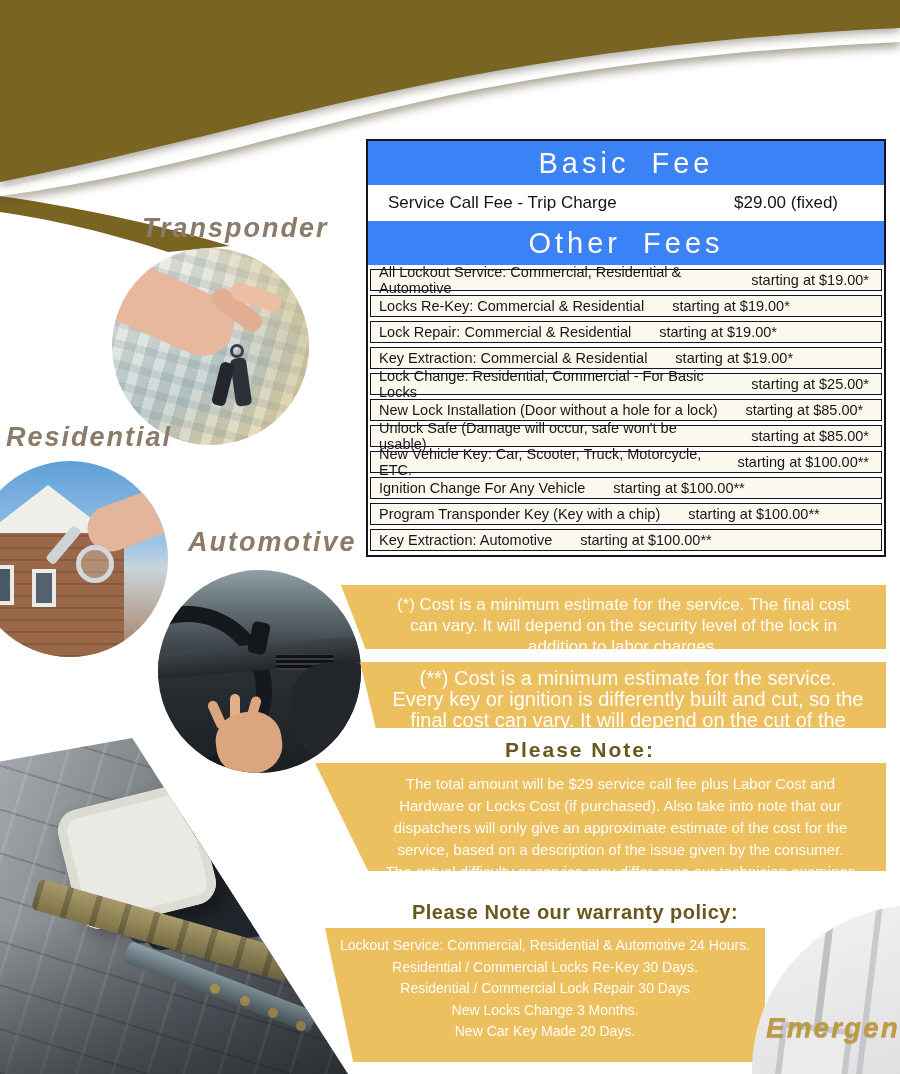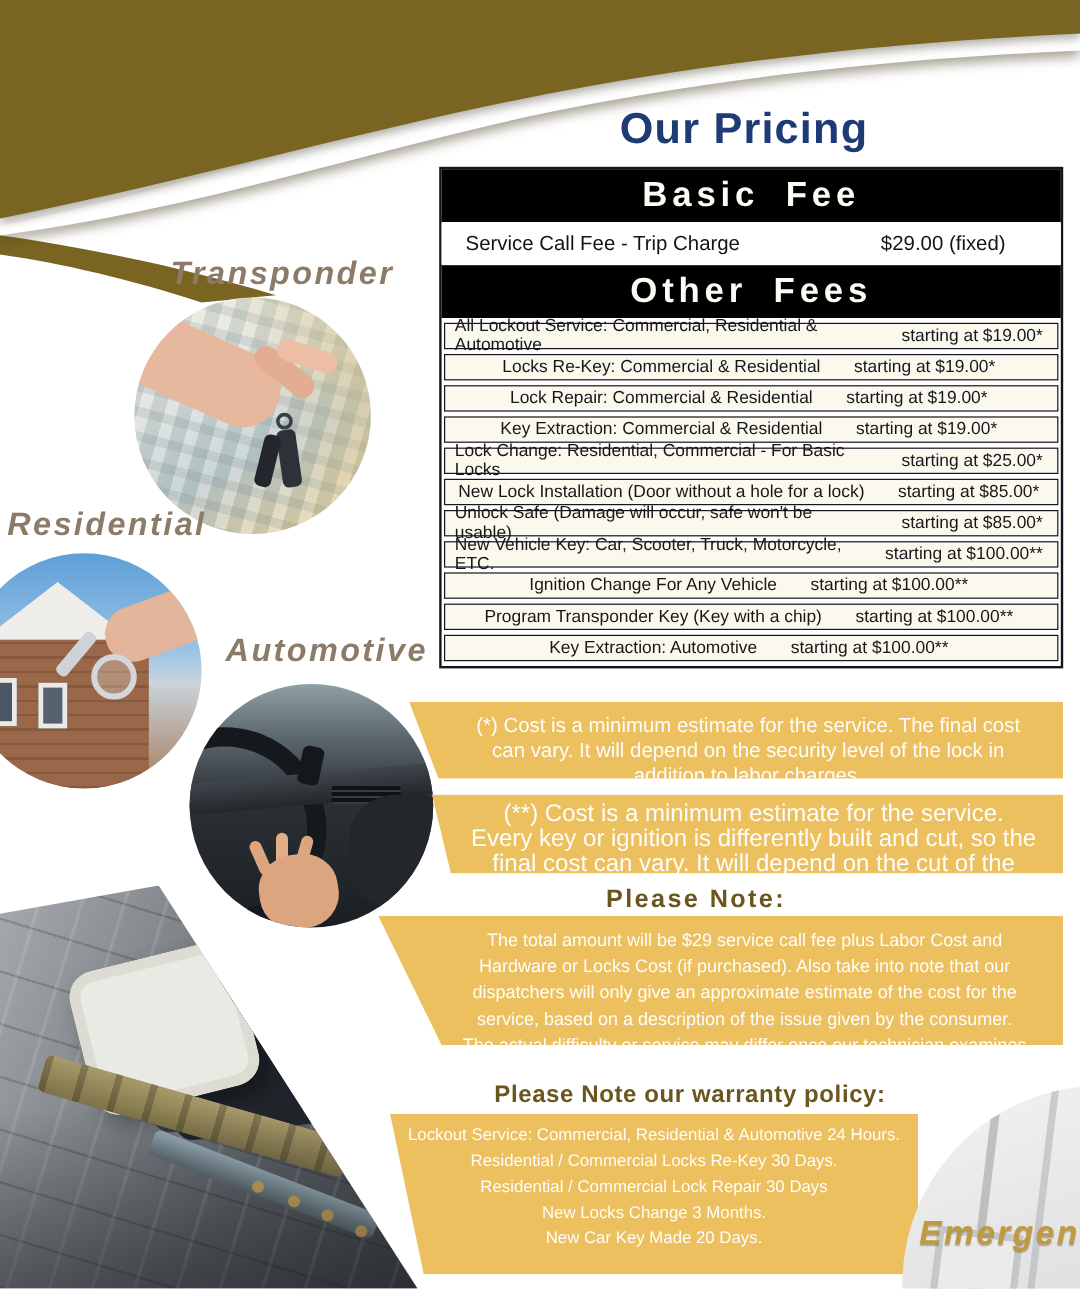--- a/index.html
+++ b/index.html
@@ -9,26 +9,26 @@
   
   .top-band { position:absolute; left:0; top:0; width:900px; height:260px; z-index:0; }
 
   
   .title { position:absolute; left:390px; top:86px; width:460px; text-align:center;
            font-size:36px; font-weight:bold; letter-spacing:1px; color:#1f3b76; z-index:2; }
 
   
   .pricing-table { position:absolute; left:366px; top:139px; width:520px; z-index:3;
                    border:2px solid #15151f; background:#ffffff; padding:0 0 1px 0; }
-  .fee-header { background:#000000; color:#fdfbf3; text-align:center; font-weight:bold;
+  .fee-header { background:#3b82f6; color:#fdfbf3; text-align:center; font-weight:normal;
                 font-size:29px; letter-spacing:4px; word-spacing:10px; height:44px; line-height:44px; }
   .basic-row { display:flex; justify-content:space-between; align-items:center; height:34px;
                background:#ffffff; font-size:17px; color:#141414; padding:0 46px 0 20px; margin:1px 0; }
   .basic-row .svc { font-weight:normal; }
-  .fee-row { display:flex; justify-content:center; align-items:center; height:22px;
+  .fee-row { display:flex; justify-content:flex-start; align-items:center; height:22px;
              background:#fbf8ee; border:1px solid #15151f; margin:4px 2px 0 2px;
              font-size:14.5px; color:#17171a; padding:0 12px 0 8px; }
   .fee-row:last-child { margin-bottom:3px; }
   .fee-row .price, .basic-row .price { white-space:nowrap;margin-left:28px; }
 
   
   .category-label { position:absolute; font-size:27px; font-weight:bold; font-style:italic;
                     letter-spacing:2px; color:#8d7b6a; z-index:3; }
   .label-commercial { left:142px; top:213px; }
   .label-residential { left:6px; top:422px; }
@@ -129,21 +129,20 @@
 <body>
 
 <div class="page">
 
   <svg class="top-band" viewBox="0 0 900 260" preserveAspectRatio="none">
     <path fill="#7a6421" d="M0,196 C70,206 150,222 230,246 L168,252 C110,233 50,219 0,212 Z"></path>
     <path fill="#ffffff" style="filter:drop-shadow(0 5px 5px rgba(80,70,40,.5));" d="M0,188 C160,156 320,98 470,72 C630,44 770,32 900,26 L900,42 C770,48 630,60 475,90 C330,118 170,174 0,196 Z"></path>
     <path fill="#7a6421" style="filter:drop-shadow(0 4px 4px rgba(60,55,35,.4));" d="M0,0 L900,0 L900,28 C770,34 630,46 468,76 C322,103 160,150 0,182 Z"></path>
   </svg>
 
-  <h1 class="title">Our Pricing</h1>
 
   <div class="category-label label-commercial">Transponder</div>
   <div class="category-label label-residential">Residential</div>
   <div class="category-label label-automotive">Automotive</div>
 
   <div class="photo-circle commercial">
     <div class="grid1"></div>
     <div class="grid2"></div>
     <div class="glow"></div>
     <div class="arm"></div>

